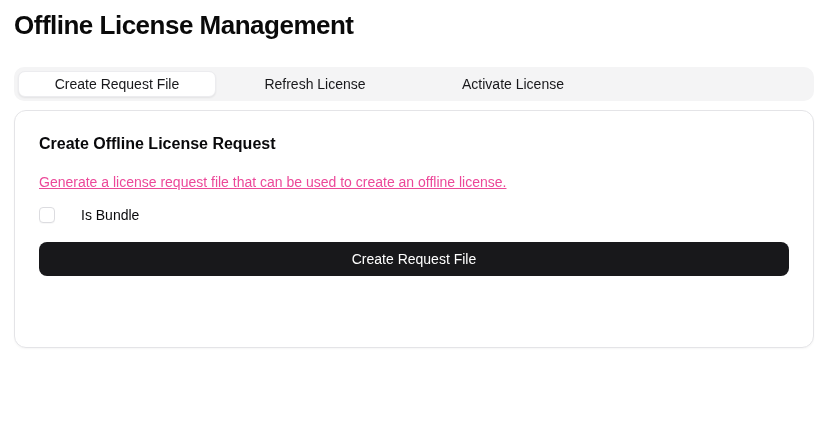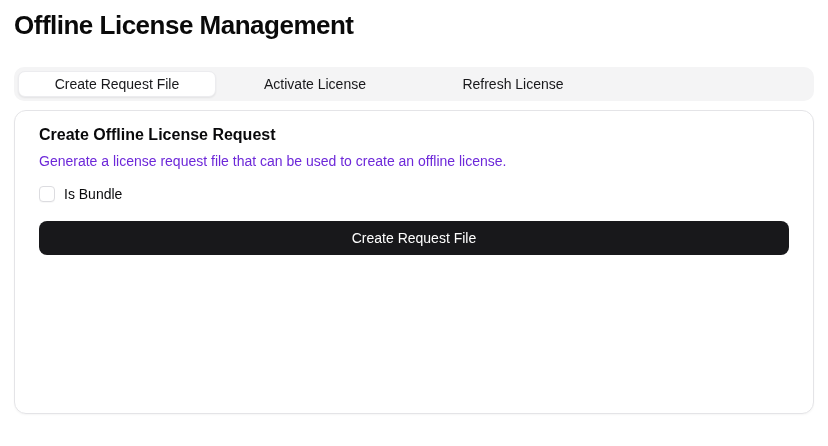--- a/index.html
+++ b/index.html
@@ -51,32 +51,33 @@
     font-weight: 400;
   }
 
   
   .card {
     margin-top: 9px;
     border: 1px solid #e4e4e7;
     border-radius: 12px;
     background: #ffffff;
     box-shadow: 0 1px 2px rgba(0,0,0,0.04);
-    padding: 15px 24px 24px 24px;
-    height: 304px;
+    padding: 24px 24px 24px 24px;
+    height: 238px;
   }
   .card-title {
     font-size: 16px;
     font-weight: 700;
     color: #09090b;
   }
   .card-description {
-    margin-top: 9px;
+    margin-top: 21px;
     font-size: 14px;
-    color: #6d28d9;
+    color: #ec4899;
+    text-decoration: underline;
   }
 
   .form-group { margin-top: 24px; }
   .form-group.tight { margin-top: 17px; }
   .field-label {
     display: block;
     font-size: 14px;
     color: #09090b;
     margin-bottom: 7px;
   }
@@ -91,21 +92,21 @@
     color: #18181b;
     background: #ffffff;
     outline: none;
   }
   .text-input::placeholder { color: #a1a1aa; }
 
   .checkbox-row {
     margin-top: 17px;
     display: flex;
     align-items: center;
-    gap: 9px;
+    gap: 26px;
   }
   .checkbox {
     appearance: none;
     -webkit-appearance: none;
     width: 16px;
     height: 16px;
     border: 1px solid #dcdce0;
     border-radius: 4px;
     background: #fff;
     box-shadow: 0 1px 1px rgba(0,0,0,0.03);
@@ -129,22 +130,22 @@
 </style>
 </head>
 <body>
 
 <div class="page">
 
   <h1 class="page-title">Offline License Management</h1>
 
   <div class="tabs">
     <button class="tab active">Create Request File</button>
+    <button class="tab">Refresh License</button>
     <button class="tab">Activate License</button>
-    <button class="tab">Refresh License</button>
   </div>
 
   <div class="card">
 
     <div class="card-title">Create Offline License Request</div>
     <div class="card-description">Generate a license request file that can be used to create an offline license.</div>
 
 
 
     <div class="checkbox-row">

